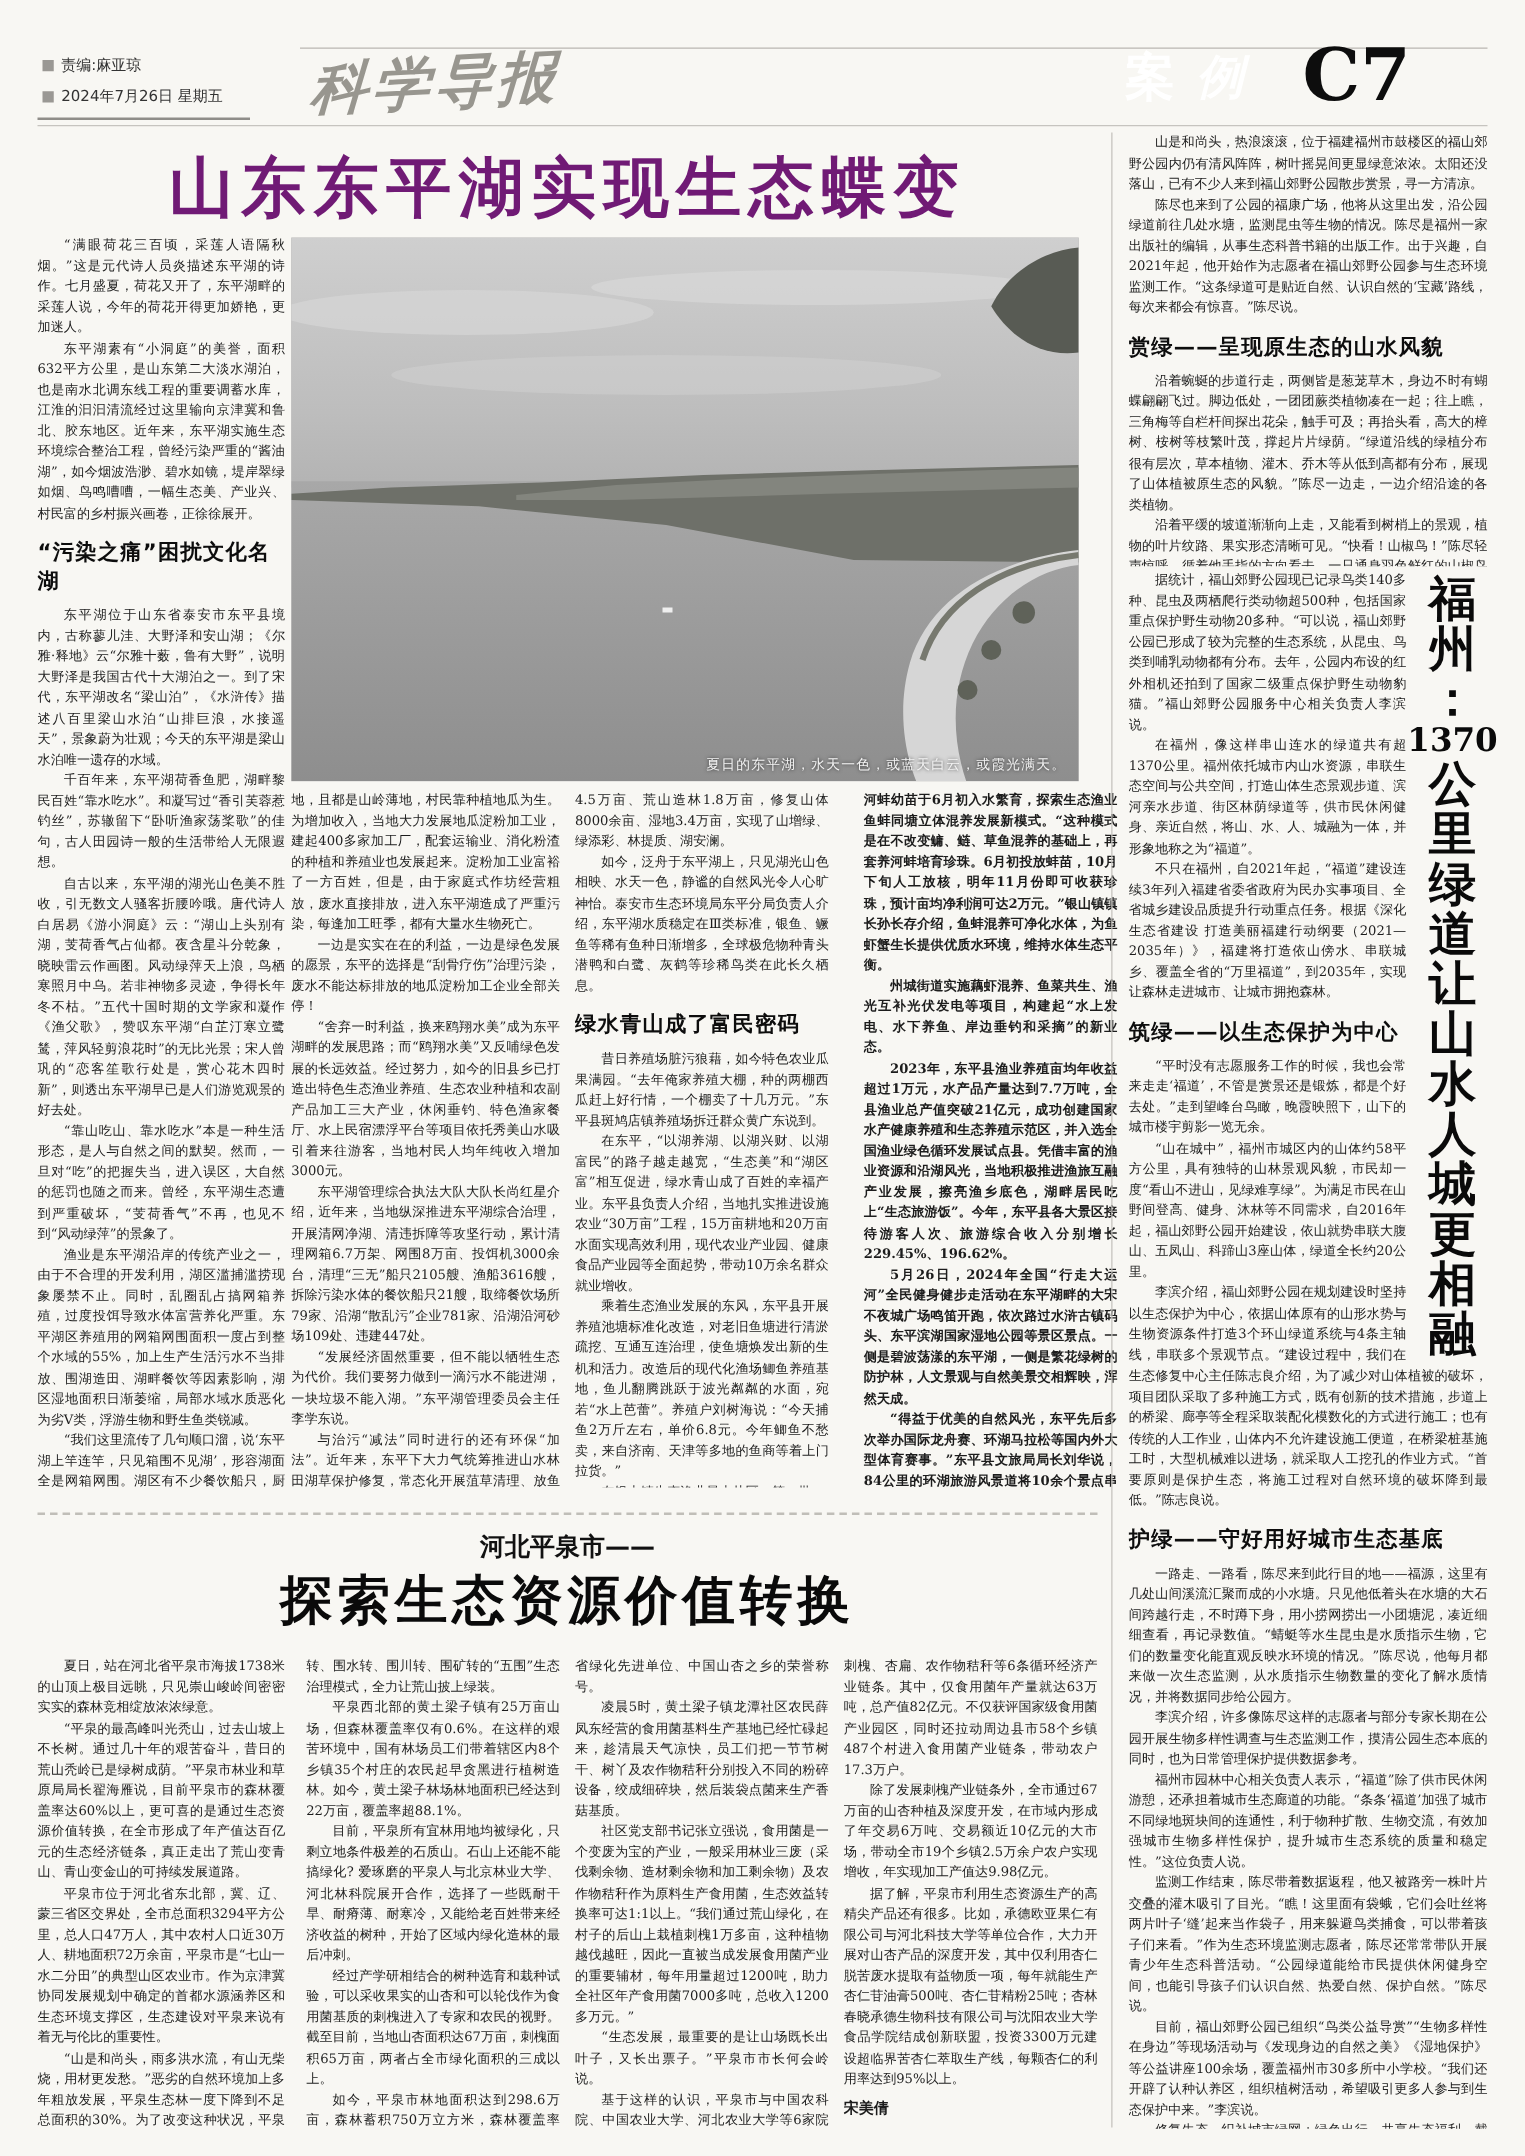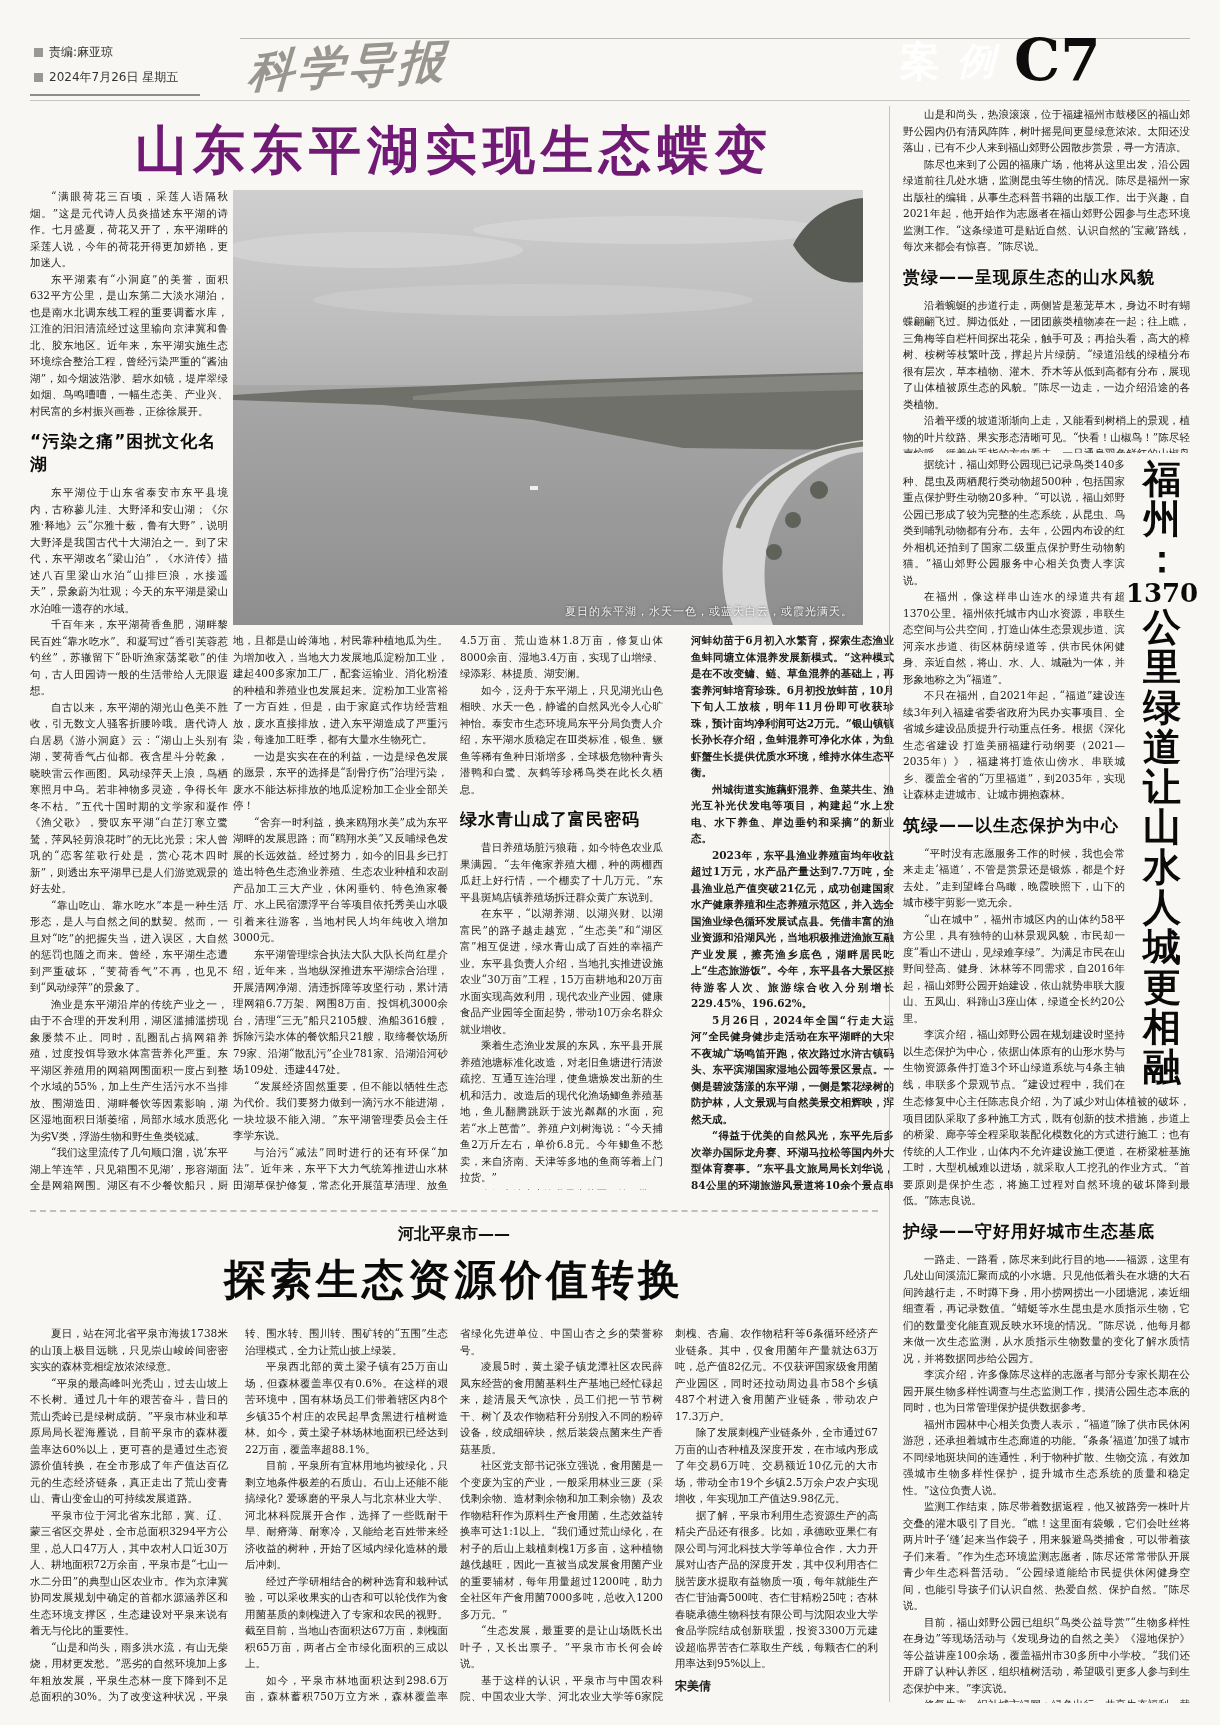--- a/index.html
+++ b/index.html
@@ -8,25 +8,25 @@
   .abs{position:absolute;}
   .rule-h{position:absolute;background:#b9b7b2;height:1px;}
   .rule-v{position:absolute;background:#c4c2bd;width:1px;}
   .dashed{position:absolute;height:0;border-top:2px dashed #c0beb8;}
   
   .ed-line{font-family:"DejaVu Sans","Liberation Sans",sans-serif;font-size:12px;color:#333;display:flex;align-items:center;gap:6px;}
   .sq{width:9px;height:9px;background:#9a9894;display:inline-block;}
   .masthead{font-size:46px;font-weight:bold;font-style:italic;color:#98968f;
             font-family:"DejaVu Serif",serif;transform:rotate(-3deg) skewX(-6deg);letter-spacing:4px;}
   .badge{display:flex;align-items:center;justify-content:center;color:#fff;font-family:"DejaVu Sans",sans-serif;font-weight:bold;}
-  .pageno{font-size:58px;font-weight:bold;font-family:"DejaVu Serif",serif;color:#0d0d0d;}
+  .pageno{font-size:58px;font-weight:bold;font-family:"DejaVu Serif",serif;color:#0d0d0d;margin-left:28px;}
   
   .main-headline{font-family:"DejaVu Sans","Liberation Sans",sans-serif;font-weight:900;font-size:52px;
                  letter-spacing:6px;text-align:center;color:#701a75;white-space:nowrap;}
-  .kicker{font-family:"DejaVu Sans",sans-serif;font-weight:bold;font-size:16px;text-align:center;color:#111;}
+  .kicker{font-family:"DejaVu Sans",sans-serif;font-weight:bold;font-size:20px;text-align:center;color:#111;}
   .sub-headline{font-family:"DejaVu Sans",sans-serif;font-weight:900;font-size:42px;letter-spacing:4px;text-align:center;color:#0a0a0a;white-space:nowrap;}
   
   .col{position:absolute;overflow:hidden;}
   .para{margin:0;font-size:10.5px;line-height:16.5px;text-align:justify;text-indent:2em;color:#1c1c1c;}
   .para.ni{text-indent:0;}
   .subhead{font-family:"DejaVu Sans","Liberation Sans",sans-serif;font-weight:bold;font-size:17px;
            margin:11px 0 8px 0;color:#0d0d0d;letter-spacing:1px;}
   .byline{margin:6px 14px 0 0;text-align:left;font-weight:bold;font-size:12px;font-family:"DejaVu Sans",sans-serif;}
   
   .vtitle{position:absolute;display:flex;flex-direction:column;align-items:center;justify-content:space-between;}

